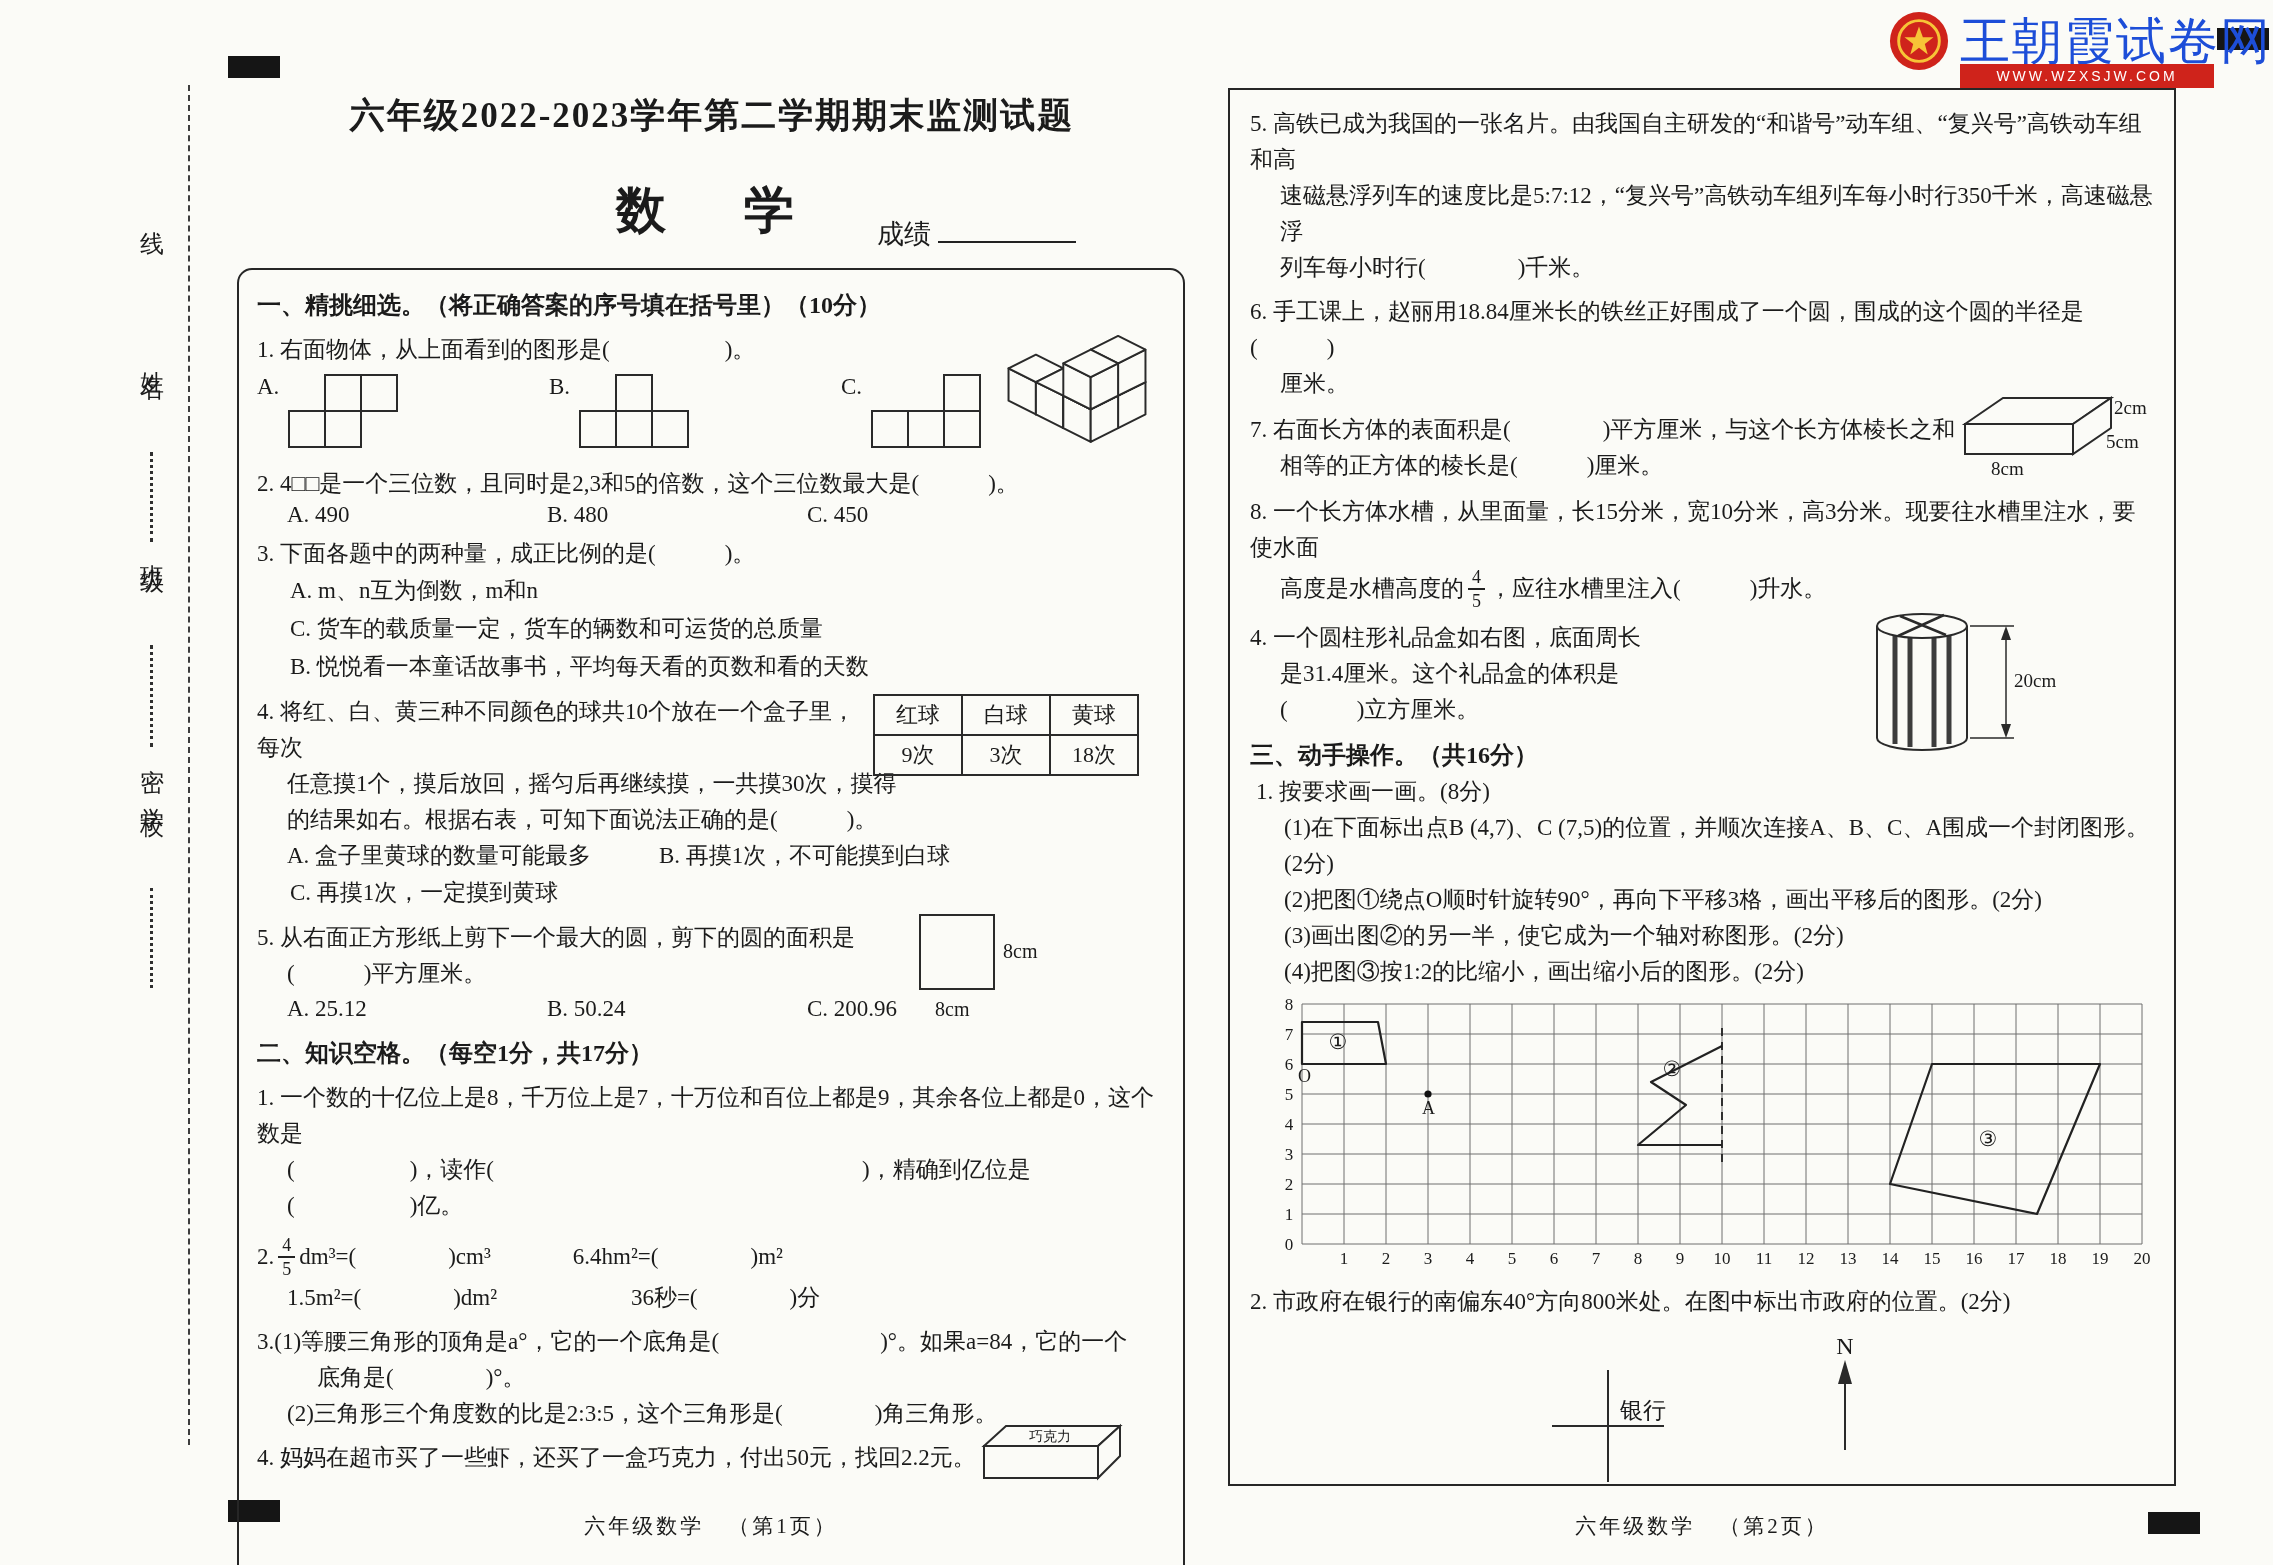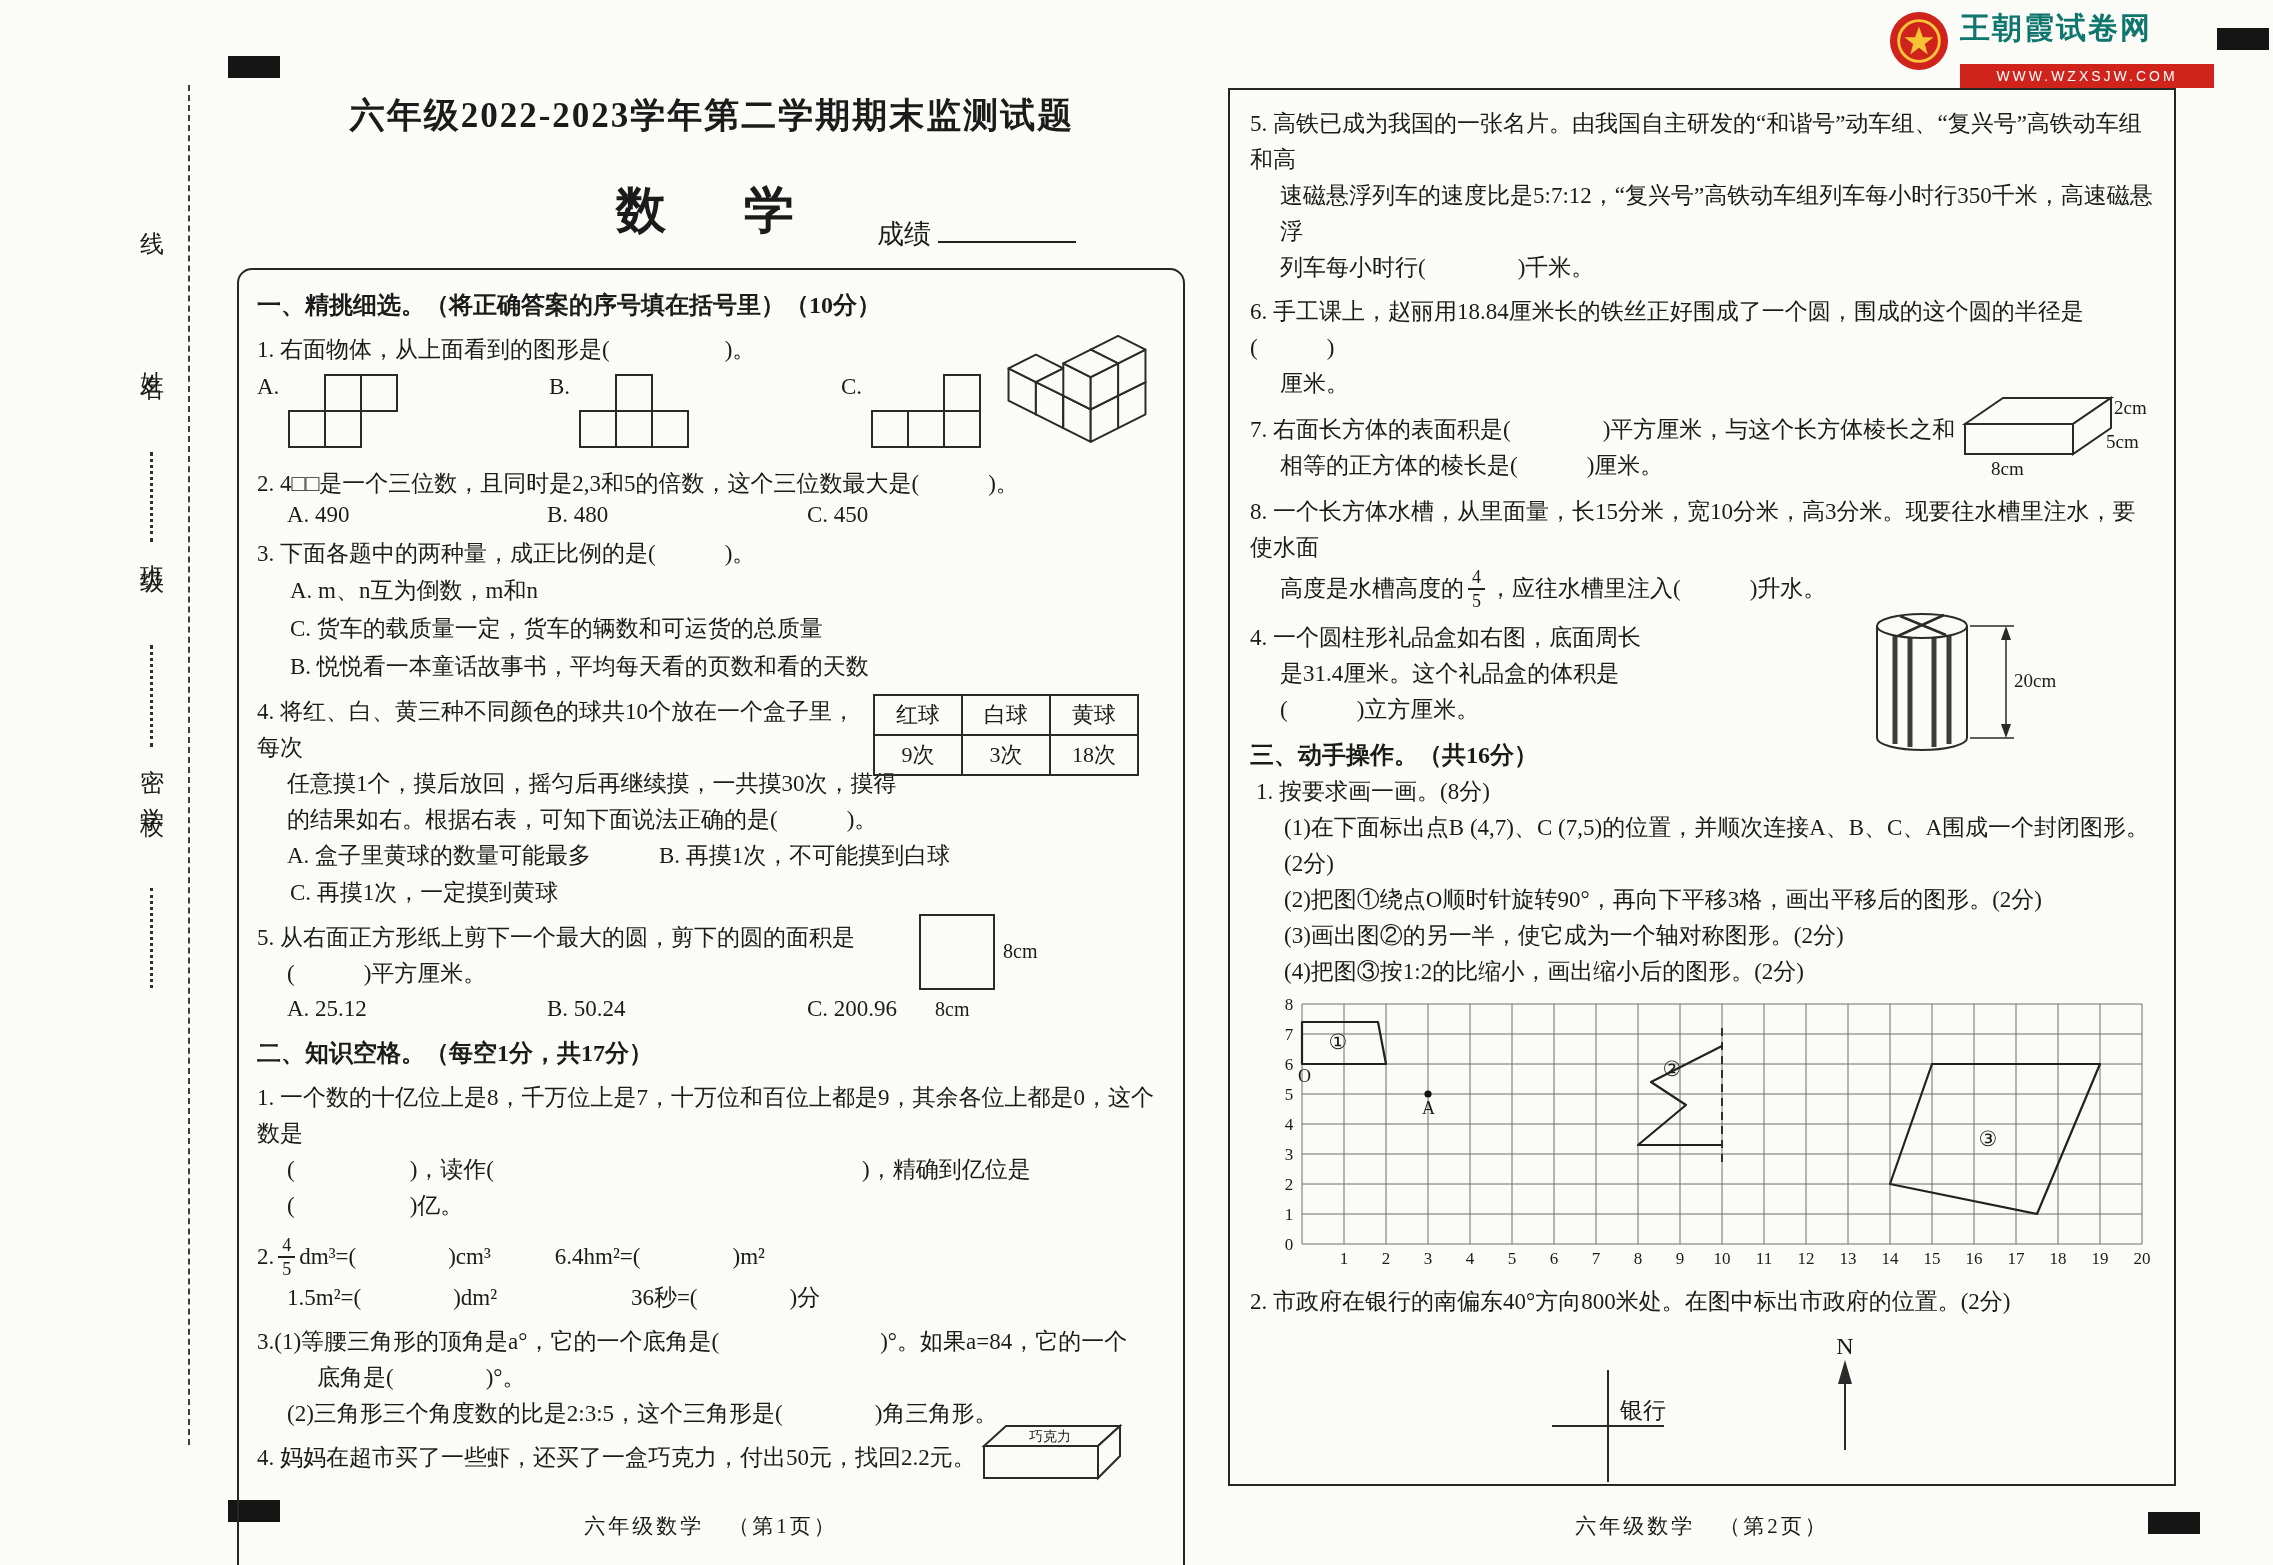--- a/index.html
+++ b/index.html
@@ -5,22 +5,22 @@
   * { margin:0; padding:0; box-sizing:border-box; }
   html,body { width:2273px; height:1565px; overflow:hidden; }
   body { position:relative; background:#fbfbf7; color:#1b1b1b;
          font-family:"Liberation Serif","DejaVu Serif",serif; }
   svg text { font-family:"Liberation Serif","DejaVu Serif",serif; fill:#1b1b1b; }
 
   .mark { position:absolute; background:#151515; width:52px; height:22px; }
 
   
   .brand { position:absolute; left:1888px; top:6px; width:340px; height:86px; }
-  .brand-name { position:absolute; left:72px; top:2px; font-size:30px; font-weight:bold;
-                color:#0f766e; letter-spacing:2px; white-space:nowrap; }
+  .brand-name { position:absolute; left:72px; top:2px; font-size:50px; font-weight:normal;
+                color:#1d4ed8; letter-spacing:2px; white-space:nowrap; }
   .brand-url { position:absolute; left:72px; top:58px; width:254px; height:24px;
                background:#cf231b; color:#fff; font-family:"Liberation Sans",sans-serif;
                font-size:14px; letter-spacing:3px; text-align:center; line-height:24px; }
   .emblem { position:absolute; left:0; top:4px; }
 
   
   .fold-line { position:absolute; left:188px; top:85px; height:1360px; border-left:2px dashed #3d3d3d; }
   .v-text { position:absolute; left:136px; writing-mode:vertical-rl; font-size:24px; letter-spacing:6px; }
   .v-dots { position:absolute; left:150px; border-left:3px dotted #2f2f2f; }
 
@@ -251,21 +251,21 @@
     </div>
 
     <div class="q" style="margin-top:10px;">
       <div class="ln tall">
         <span>2. </span>
         <span class="frac">
           <span class="fnum">4</span>
           <span class="fden">5</span>
         </span>
         <span>dm³=(　　　　)cm³</span>
-        <span style="margin-left:64px;">6.4hm²=(　　　　)m²</span>
+        <span style="margin-left:82px;">6.4hm²=(　　　　)m²</span>
       </div>
       <div class="ln cont">
         <span>1.5m²=(　　　　)dm²</span>
         <span style="margin-left:128px;">36秒=(　　　　)分</span>
       </div>
     </div>
 
     <div class="q">
       <div class="ln">3.(1)等腰三角形的顶角是a°，它的一个底角是(　　　　　　　)°。如果a=84，它的一个</div>
       <div class="ln" style="margin-left:60px;">底角是(　　　　)°。</div>

